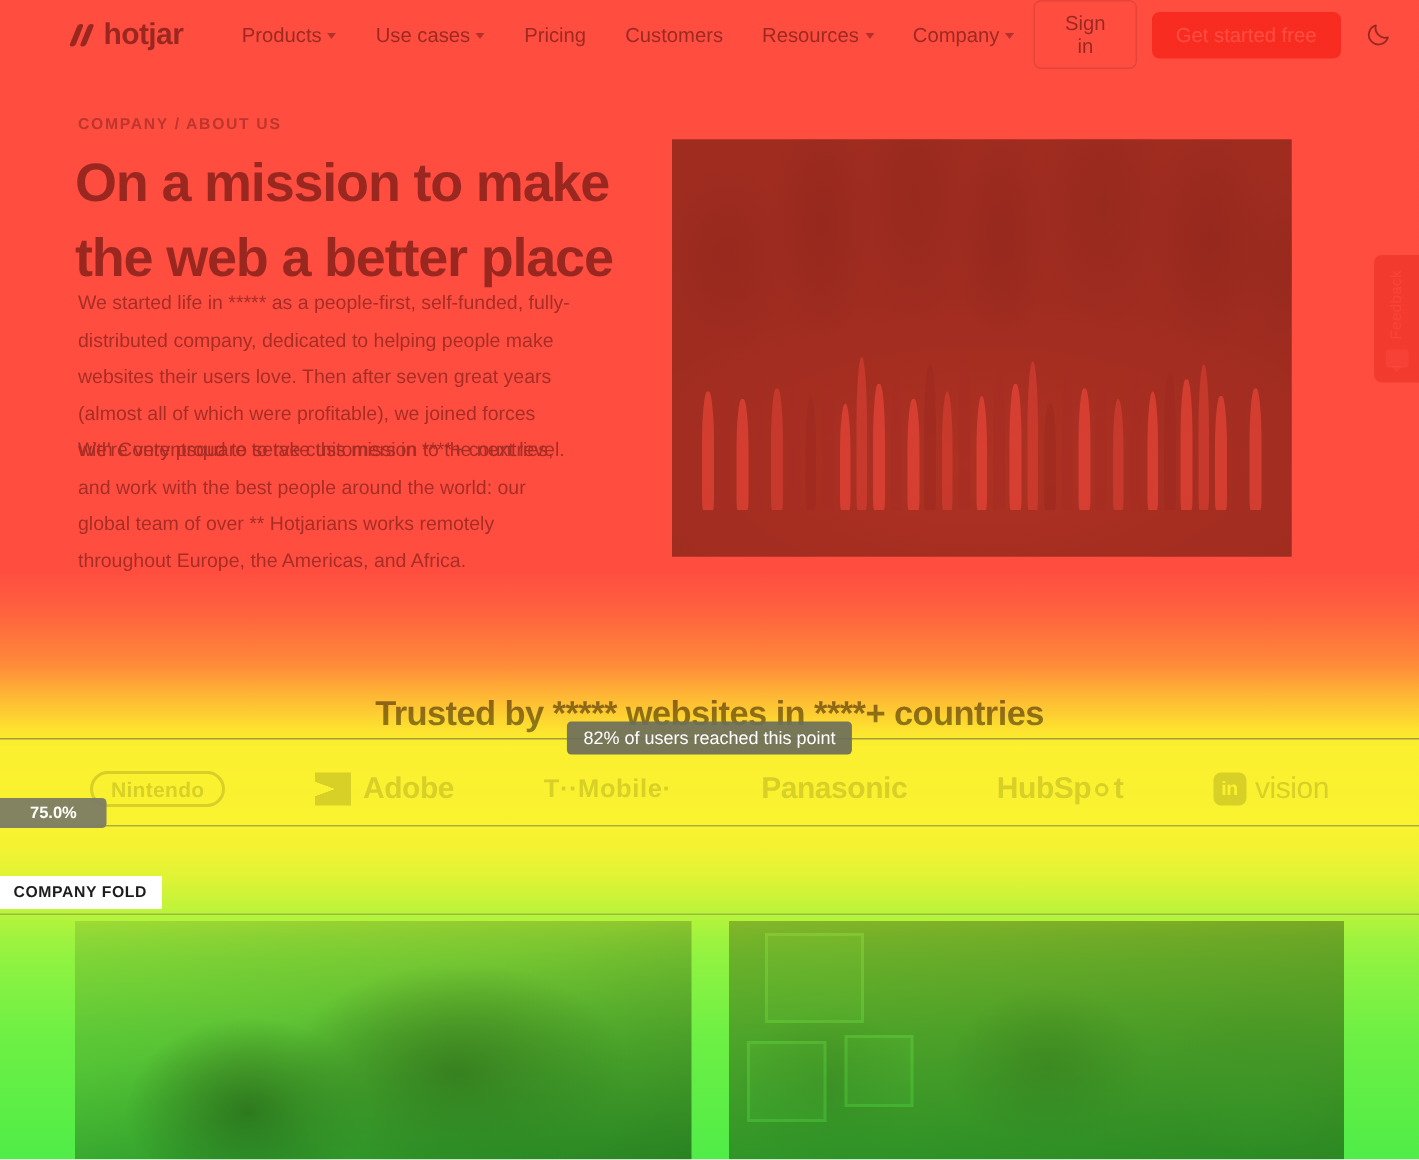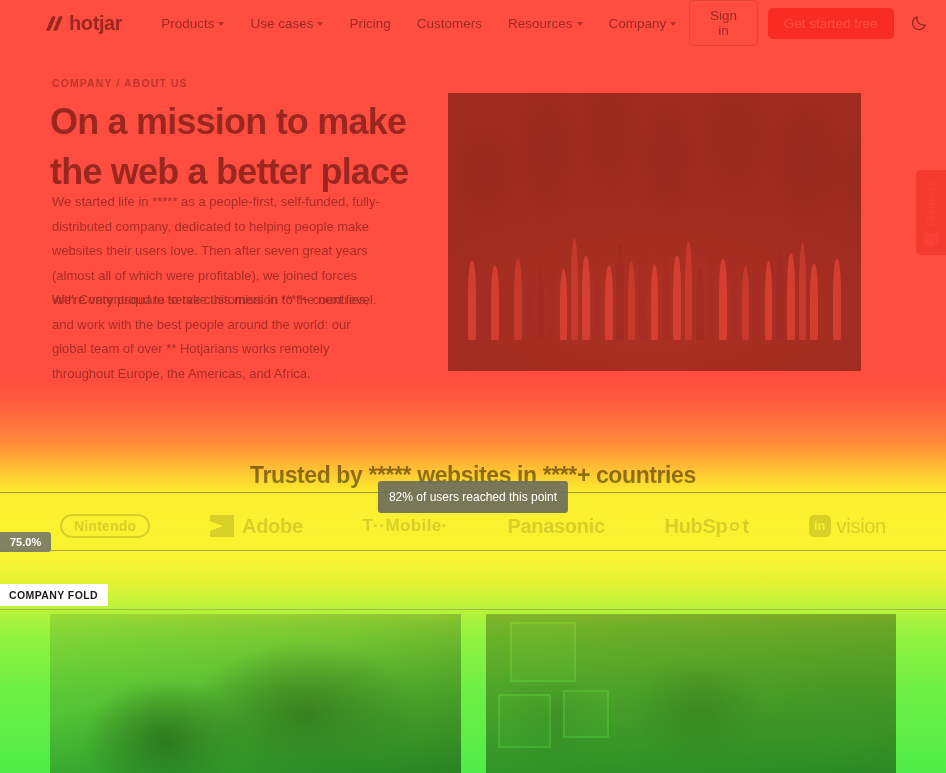--- a/index.html
+++ b/index.html
@@ -226,27 +226,27 @@
     background: rgba(90,95,70,0.55);
   }
   .hline.l1 { top: 492px; }
   .hline.l2 { top: 550px; background: rgba(100,105,75,0.5); }
   .hline.l3 { top: 609px; background: rgba(110,120,70,0.45); }
 
   .tooltip {
     position: absolute; top: 481px; left: 50%; transform: translateX(-50%);
     background: rgba(108,110,92,0.92);
     color: #fff; font-size: 12px; font-weight: 400;
-    padding: 9px 11px; border-radius: 3px; white-space: nowrap;
+    padding: 4px 11px; border-radius: 3px; white-space: nowrap;
   }
   .pct-badge {
     position: absolute; top: 532px; left: 0;
     background: rgba(120,122,102,0.92);
     color: #fff; font-size: 11px; font-weight: 700;
-    padding: 4px 10px; border-radius: 0 3px 3px 0;
+    padding: 4px 20px; border-radius: 0 3px 3px 0;
   }
   .fold-label {
     position: absolute; top: 584px; left: 0;
     background: #ffffff; color: #1c1c1c;
     font-size: 10.5px; font-weight: 700; letter-spacing: 0.4px;
     padding: 5px 10px 5px 9px;
   }
 
   
   .feedback-tab {

